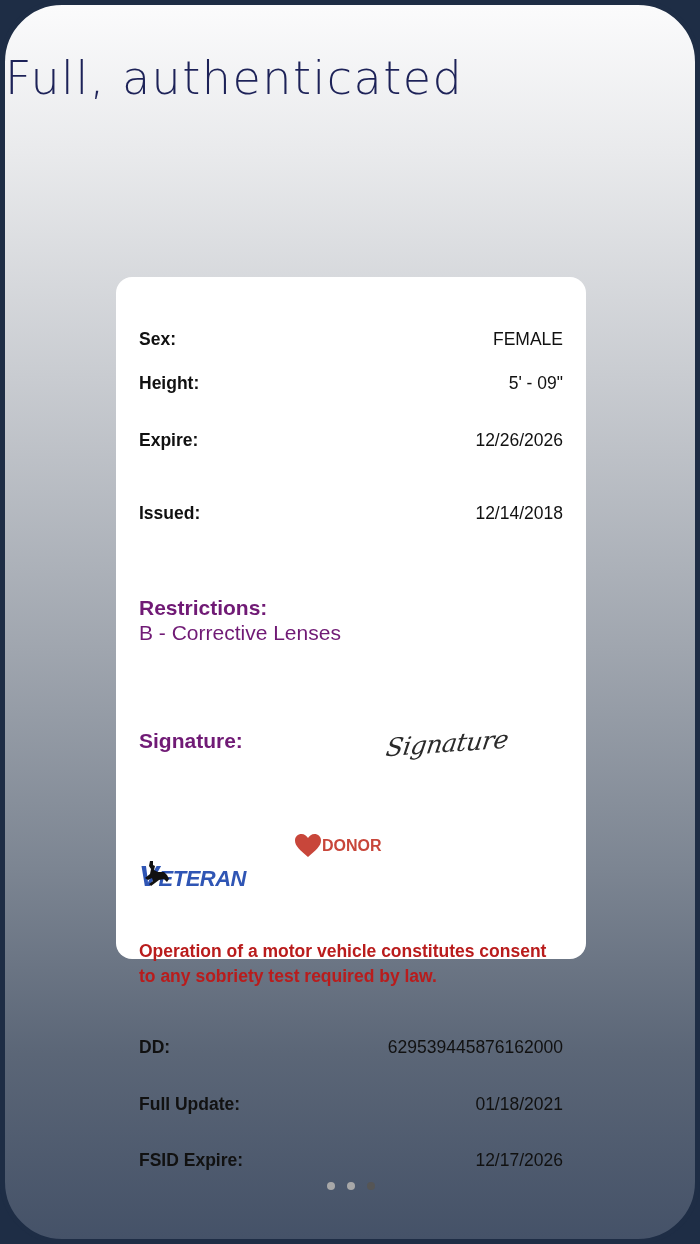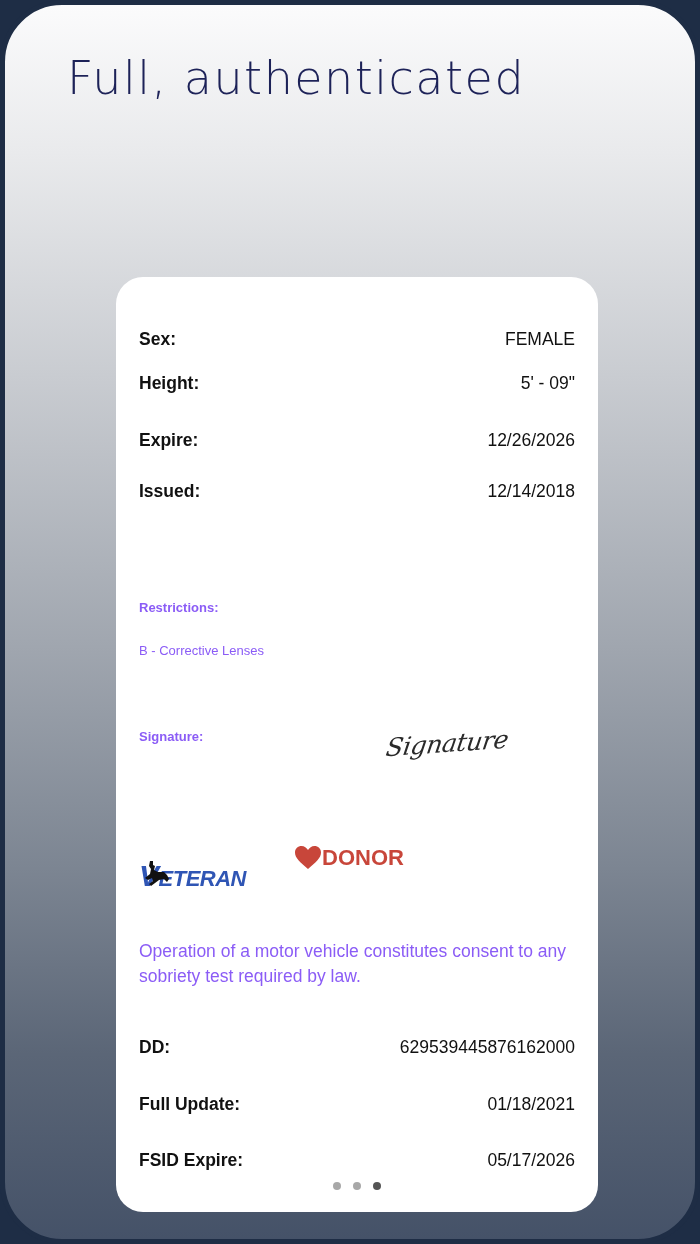--- a/index.html
+++ b/index.html
@@ -12,69 +12,68 @@
     position: absolute; left: 0; top: 0;
     width: 700px; height: 1244px;
     box-sizing: border-box;
     border: 5px solid #1e2d45;
     border-radius: 62px;
     background: linear-gradient(to bottom, #fbfbfc 0%, #e9eaec 12%, #c9ccd1 30%, #a0a6af 52%, #7c8592 70%, #5b6677 85%, #455268 100%);
     overflow: hidden;
   }
   .headline {
     position: absolute; left: 0; top: 42px; width: 582px;
-    text-align: center;
+    text-align: left;
     color: #1d2258;
     font-family: "DejaVu Sans", sans-serif;
     font-weight: 300;
     font-size: 46px;
     line-height: 63px;
     letter-spacing: 1.5px;
   }
   .headline span { display: block; }
   .card {
     position: absolute; left: 111px; top: 272px;
-    width: 470px; height: 935px;
+    width: 470px; height: 682px;
     background: #ffffff;
-    border-radius: 27px;
-    padding-left: 12px;
+    border-radius: 16px;
   }
   .row {
     position: absolute; left: 23px; right: 23px;
     display: flex; justify-content: space-between; align-items: baseline;
     font-size: 17.5px; color: #111;
   }
   .row .label { font-weight: bold; }
   .row .value { font-weight: normal; }
-  .block { position: absolute; left: 23px; right: 23px; font-size: 13px; color: #8b5cf6; }
+  .block { position: absolute; left: 23px; right: 23px; font-size: 21px; color: #701a75; }
   .block .label { font-weight: bold; display: block; }
-  .block .value { display: block; margin-top: 18px; }
+  .block .value { display: block; }
   .signature {
     position: absolute; left: 271px; top: 452px;
     font-family: "DejaVu Serif", serif;
     font-style: italic;
     font-size: 25px; color: #2a2a2a;
     transform: skewX(-12deg) rotate(-4deg);
     letter-spacing: -0.5px;
   }
   .veteran {
     position: absolute; left: 23px; top: 553px;
     font-weight: bold; font-style: italic;
     color: #2f55b4; font-size: 22px; letter-spacing: -0.5px; margin-top: 29px;
   }
   .veteran .big { font-size: 30px; }
   .deer { position: absolute; left: 26px; top: 582px; }
   .donor {
     position: absolute; left: 178px; top: 556px;
     display: flex; align-items: center;
-    color: #c8463a; font-weight: bold; font-size: 22px; margin-top: 12px;
+    color: #c8463a; font-weight: bold; font-size: 16px;
   }
   .consent {
     position: absolute; left: 23px; right: 20px; top: 662px;
-    font-size: 17.5px; line-height: 25px; color: #8b5cf6;
+    font-size: 17.5px; line-height: 25px; color: #b91c1c; font-weight: bold;
   }
   .dots {
     position: absolute; left: 0; right: 0; top: 905px;
     display: flex; justify-content: center; gap: 12px;
   }
   .dot { width: 8px; height: 8px; border-radius: 50%; background: #a8a8a8; }
   .dot.active { background: #555; }
 </style>
 </head>
 <body>
@@ -90,21 +89,21 @@
       <span class="value">FEMALE</span>
     </div>
     <div class="row" style="top:96px">
       <span class="label">Height:</span>
       <span class="value">5' - 09"</span>
     </div>
     <div class="row" style="top:153px">
       <span class="label">Expire:</span>
       <span class="value">12/26/2026</span>
     </div>
-    <div class="row" style="top:204px">
+    <div class="row" style="top:226px">
       <span class="label">Issued:</span>
       <span class="value">12/14/2018</span>
     </div>
 
     <div class="block" style="top:318px; line-height:25px">
       <span class="label">Restrictions:</span>
       <span class="value">B - Corrective Lenses</span>
     </div>
     <div class="block" style="top:452px">
       <span class="label">Signature:</span>
@@ -130,21 +129,21 @@
     <div class="row" style="top:760px">
       <span class="label">DD:</span>
       <span class="value">629539445876162000</span>
     </div>
     <div class="row" style="top:817px">
       <span class="label">Full Update:</span>
       <span class="value">01/18/2021</span>
     </div>
     <div class="row" style="top:873px">
       <span class="label">FSID Expire:</span>
-      <span class="value">05/17/2026</span>
+      <span class="value">12/17/2026</span>
     </div>
 
     <div class="dots">
       <span class="dot"></span>
       <span class="dot"></span>
       <span class="dot active"></span>
     </div>
   </div>
 </div>
 

